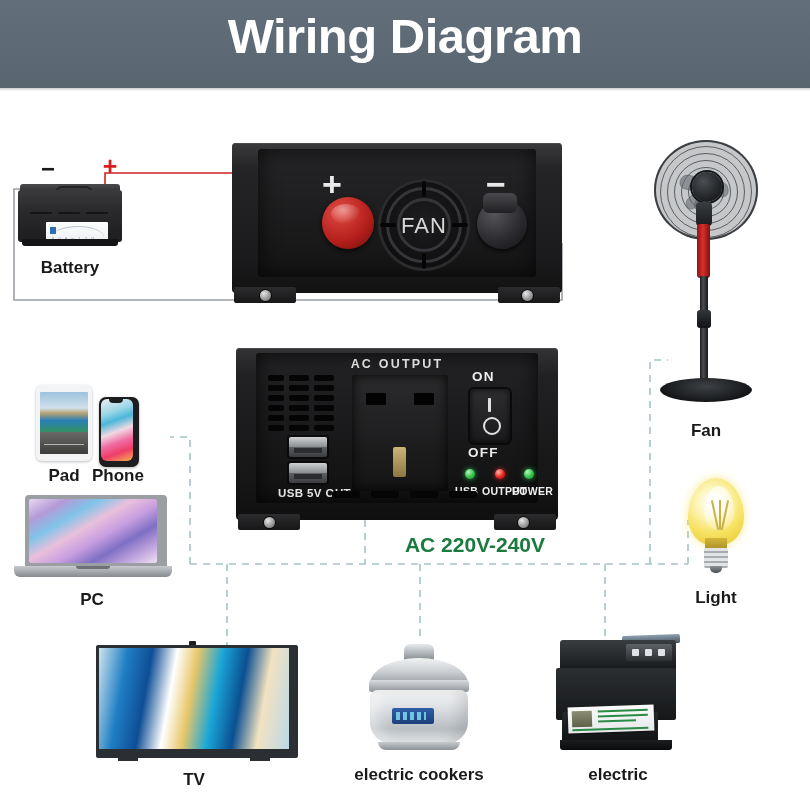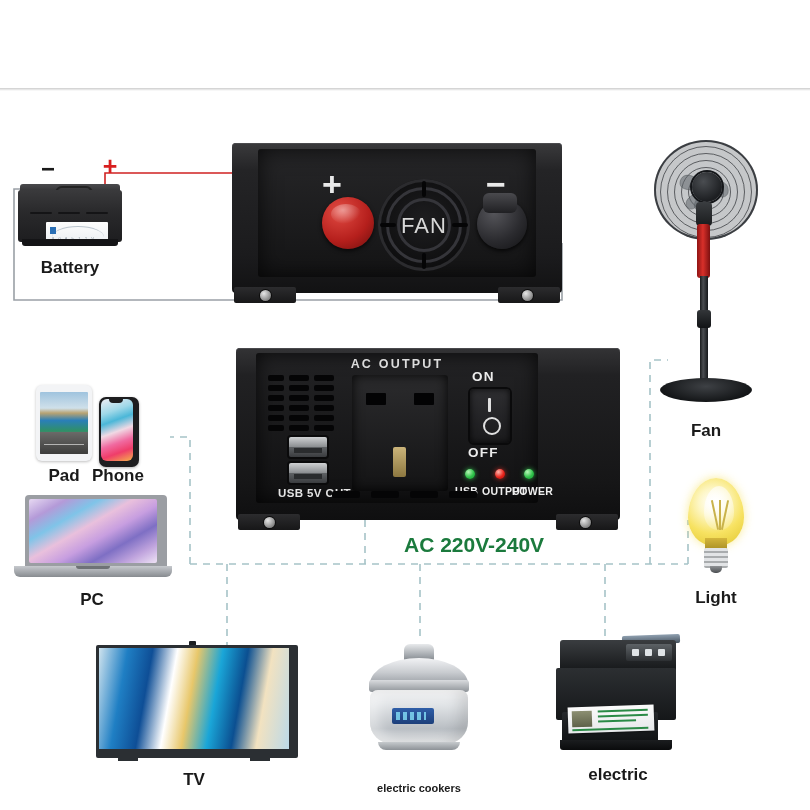--- a/index.html
+++ b/index.html
@@ -137,21 +137,21 @@
     position:absolute;border-radius:50%;border:3px solid #35353a;
   }
   .fan-text{
     position:absolute;left:0;top:34px;width:92px;text-align:center;
     color:#d8d8d8;font-size:22px;letter-spacing:1px;font-weight:500;
   }
   .fan-slot{position:absolute;background:#050506;border-radius:2px;}
 
   
   .inv-front{
-    position:absolute;left:236px;top:348px;width:384px;height:172px;
+    position:absolute;left:236px;top:348px;width:322px;height:172px;
     background:linear-gradient(180deg,#333335 0%,#212123 16%,#161617 78%,#0f0f10 100%);
     border-radius:4px;
     box-shadow:inset 0 1px 0 #4a4a4d;
   }
   .front-face{
     position:absolute;left:20px;top:5px;width:282px;height:150px;
     background:linear-gradient(180deg,#232325,#111112);
     border-radius:3px;box-shadow:inset 0 0 20px rgba(0,0,0,.8);
   }
   .ac-out-txt{
@@ -382,20 +382,23 @@
   .bl-tip{
     position:absolute;left:26px;top:88px;width:12px;height:7px;border-radius:0 0 5px 5px;
     background:linear-gradient(180deg,#8e9194,#4c4f52);
   }
 </style>
 </head>
 <body>
 
 <div id="stage">
 
+  <div class="header">
+    <div class="header-title">Wiring Diagram</div>
+  </div>
   <div class="header-shadow"></div>
 
   <svg class="svglayer" viewBox="0 0 810 810">
 
     <g>
       <path d="M105,185 L105,173 L335,173 L335,190" fill="none" stroke="#cf2222" stroke-width="1.6"></path>
     </g>
 
     <g>
       <path d="M44,189 L14,189 L14,300 L562,300 L562,243" fill="none" stroke="#9aa0a6" stroke-width="1.6"></path>
@@ -540,21 +543,21 @@
     </div>
 
     <div class="inv-foot" style="left:2px;">
       <div class="screw"></div>
     </div>
     <div class="inv-foot" style="right:2px;">
       <div class="screw" style="left:24px;"></div>
     </div>
   </div>
 
-  <div class="lbl lbl-green" style="left:404px;top:533px;width:190px;font-size:21px;text-align:left;">AC 220V-240V</div>
+  <div class="lbl lbl-green" style="left:380px;top:533px;width:190px;font-size:21px;text-align:center;">AC 220V-240V</div>
 
   <div class="pad">
     <div class="scr">
       <div class="road"></div>
       <div class="rline"></div>
     </div>
   </div>
   <div class="lbl" style="left:33px;top:466px;width:62px;font-size:17px;">Pad</div>
 
   <div class="phone">
@@ -583,21 +586,21 @@
 
   <div class="cooker">
     <div class="ck-knob"></div>
     <div class="ck-lid"></div>
     <div class="ck-band"></div>
     <div class="ck-body">
       <div class="ck-lcd"></div>
     </div>
     <div class="ck-base"></div>
   </div>
-  <div class="lbl" style="left:340px;top:782px;width:158px;font-size:11px;">electric cookers</div>
+  <div class="lbl" style="left:340px;top:765px;width:158px;font-size:17px;">electric cookers</div>
 
   <div class="printer">
     <div class="pr-scanlid"></div>
     <div class="pr-top">
       <div class="pr-panel">
         <i style="left:6px;"></i>
           <i style="left:19px;"></i>
           <i style="left:32px;"></i>
       </div>
     </div>

